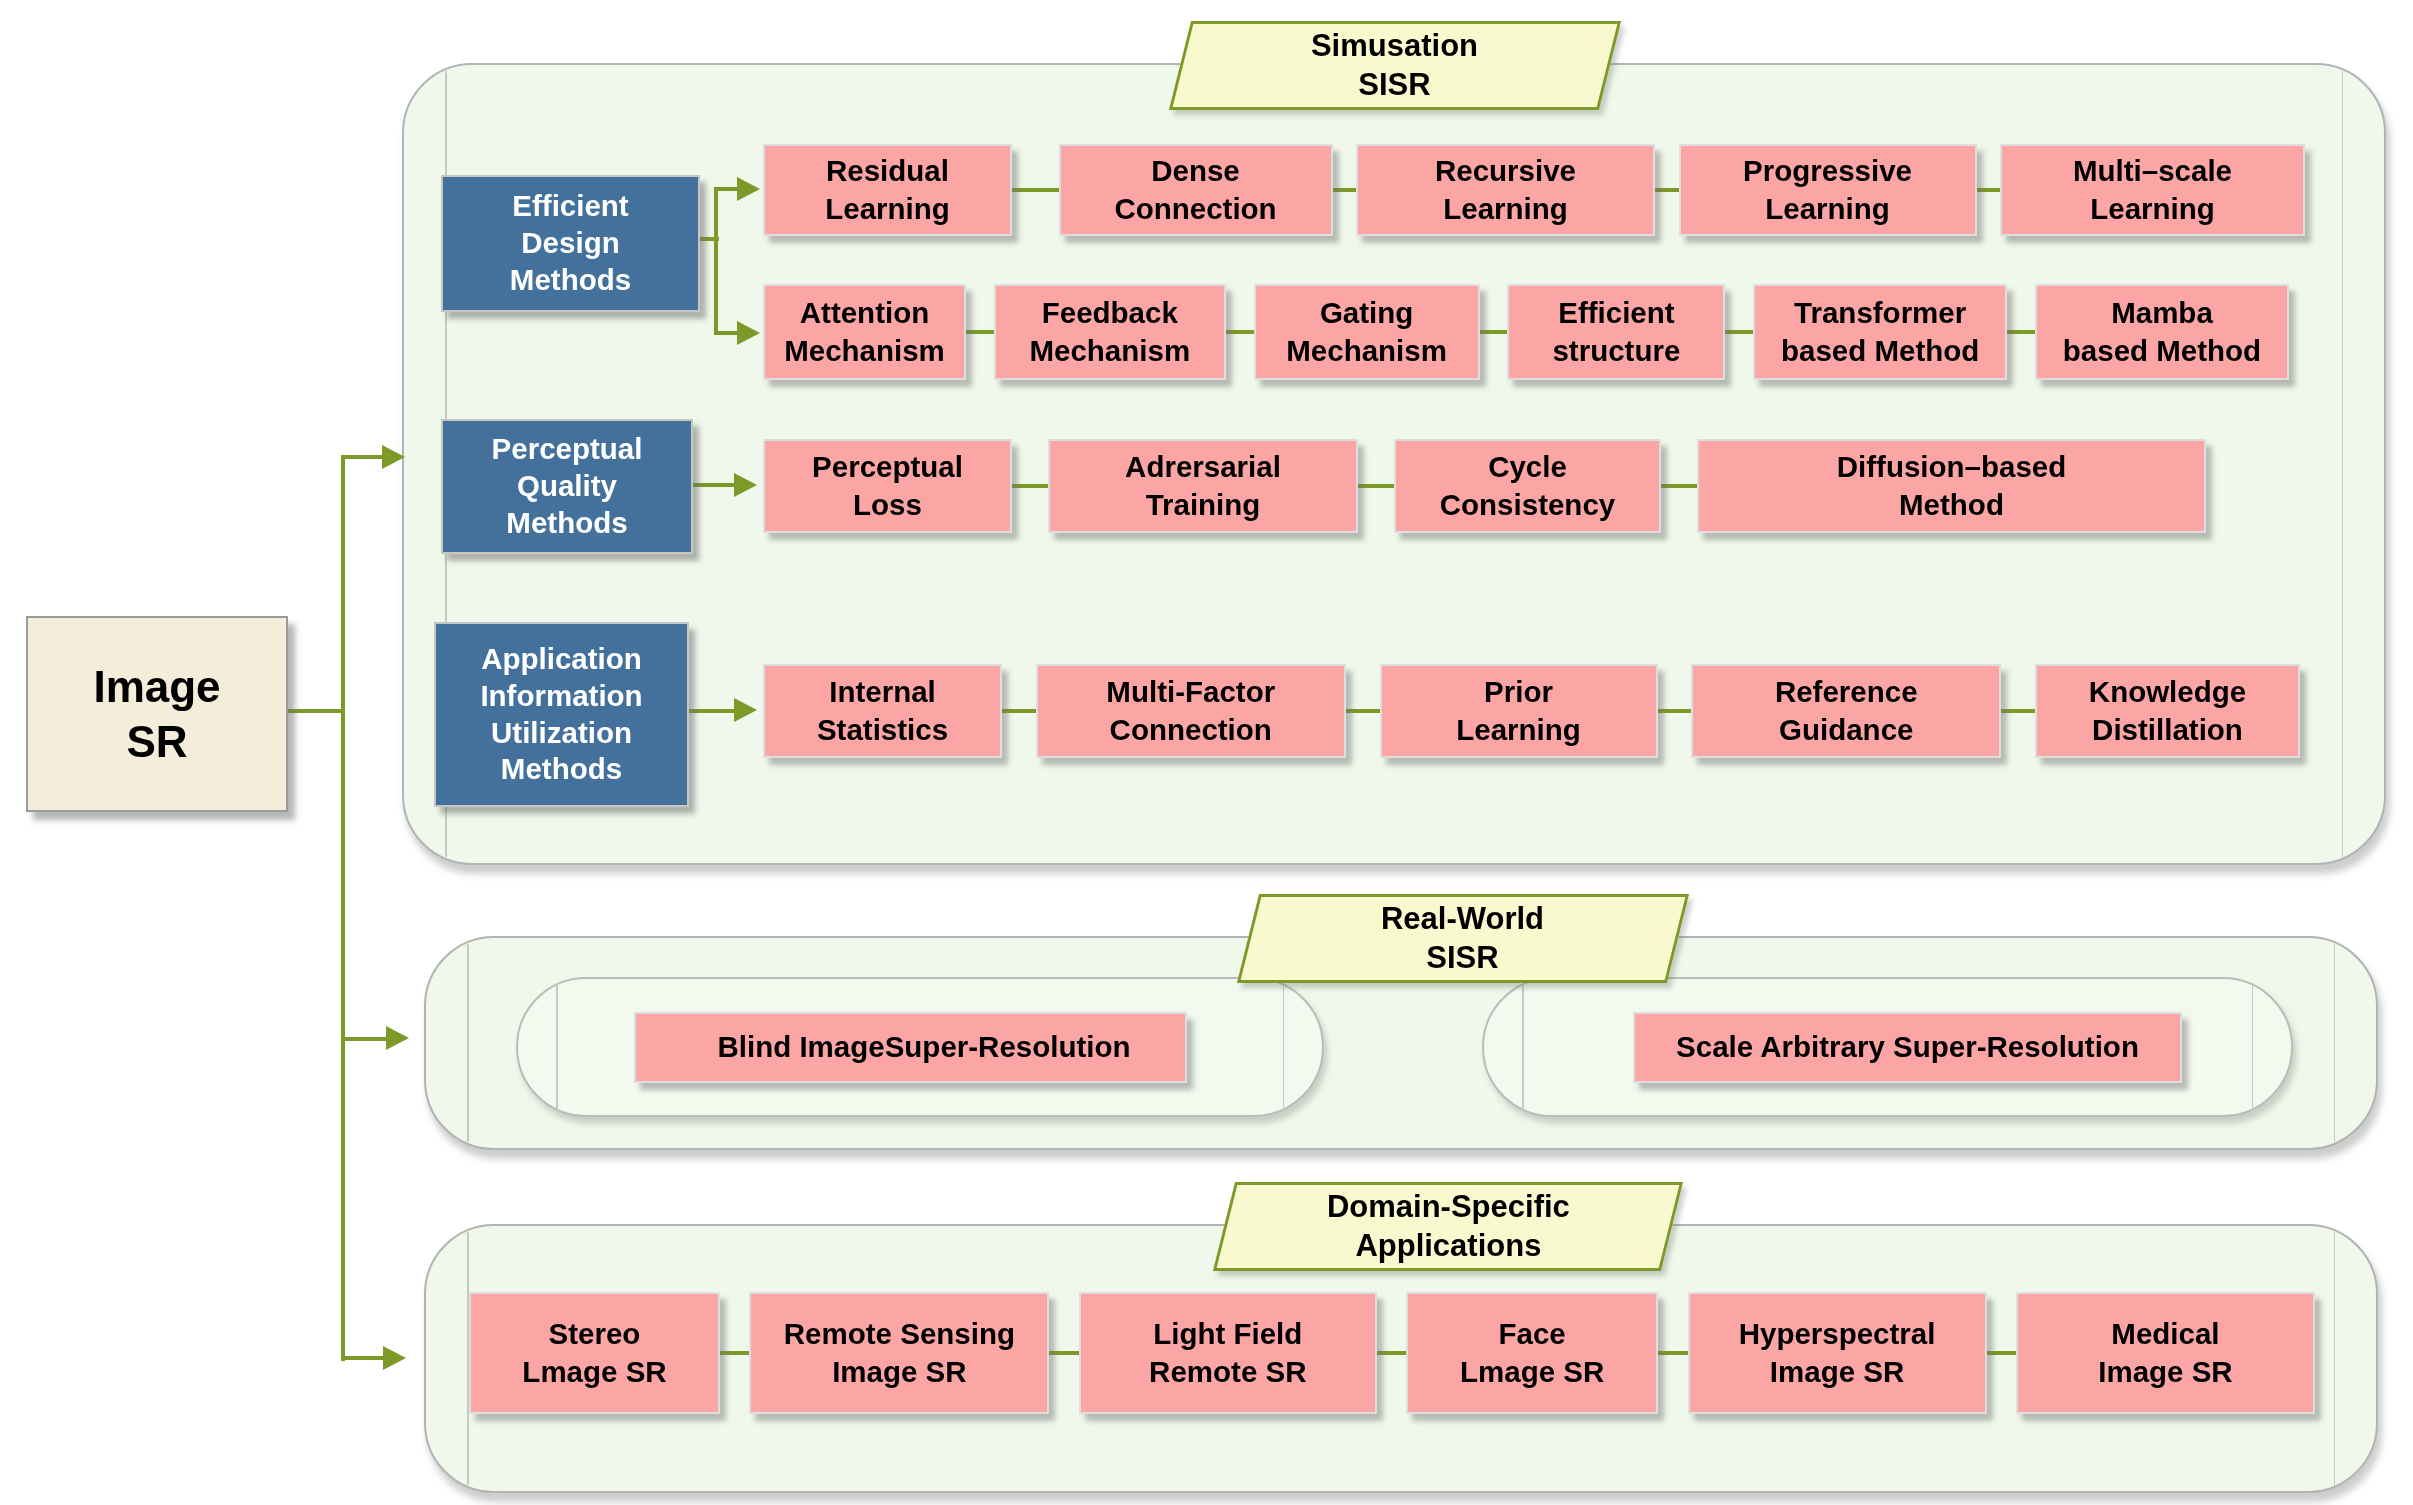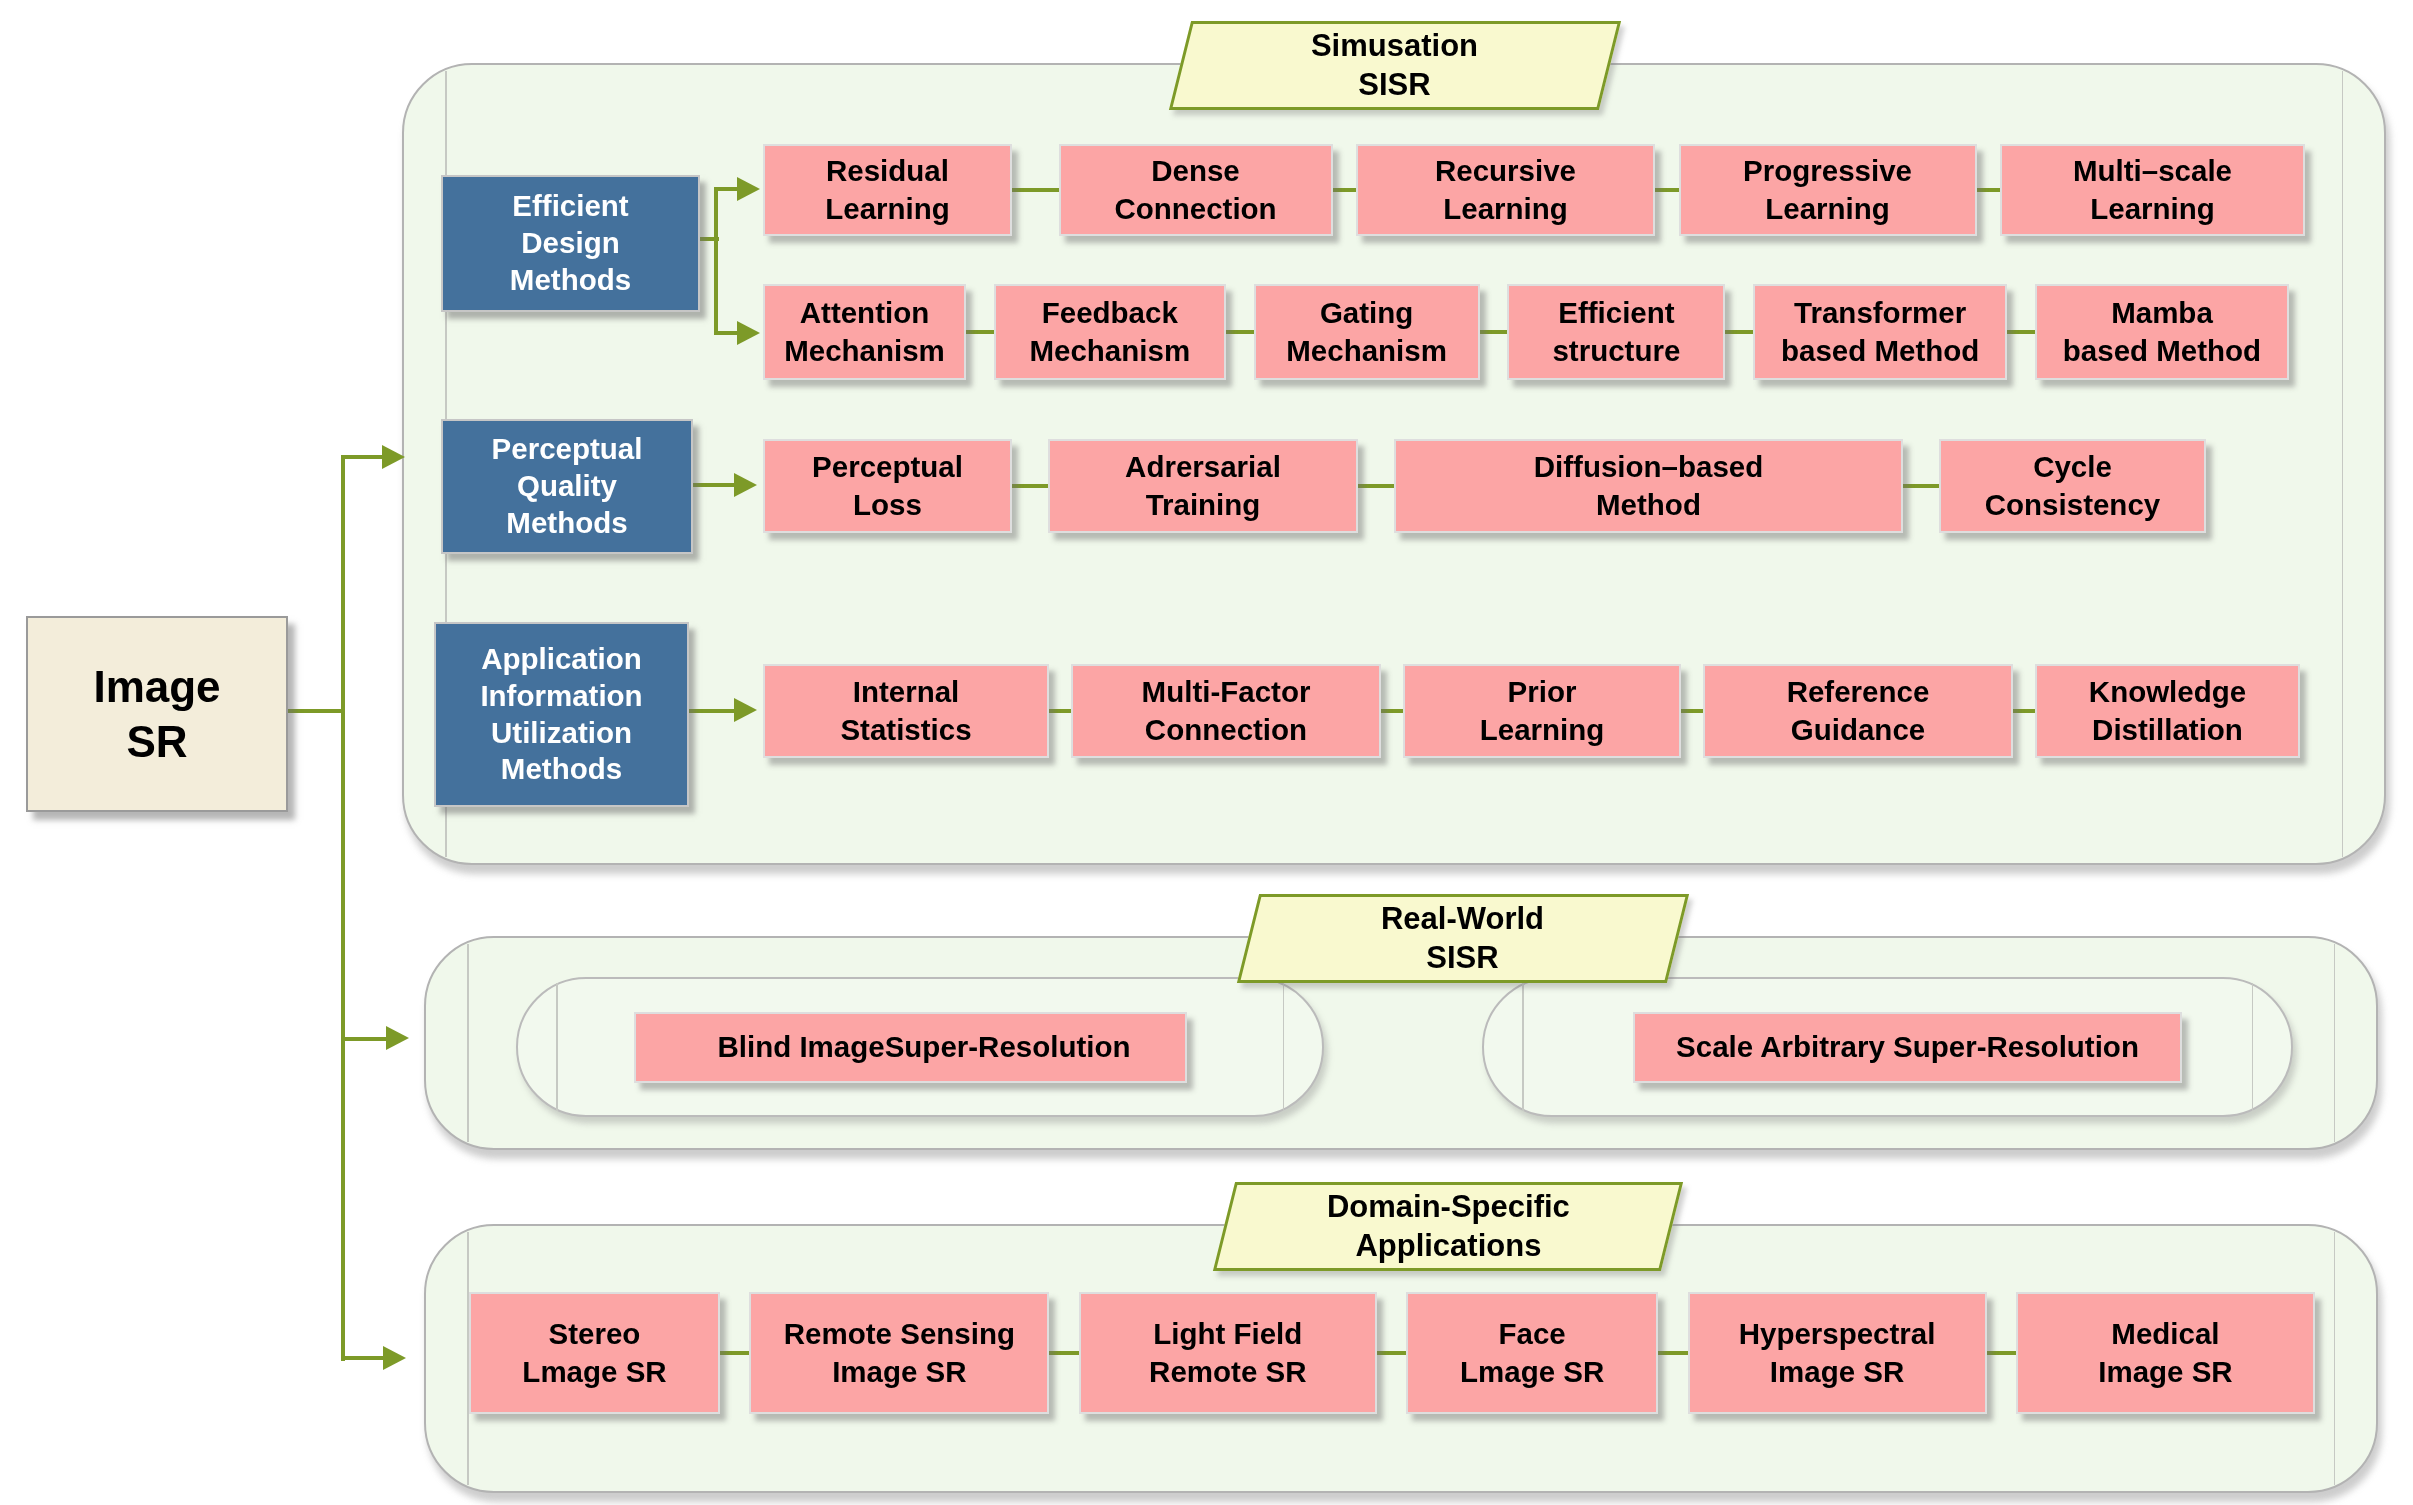--- a/index.html
+++ b/index.html
@@ -195,29 +195,29 @@
     <div class="cyan" style="width:254px;">Mamba
 based Method</div>
   </div>
 
   <div class="row" style="left:763px;top:439px;width:1443px;height:94px;">
     <div class="rowline"></div>
     <div class="cyan" style="width:249px;">Perceptual
 Loss</div>
     <div class="cyan" style="width:310px;">Adrersarial
 Training</div>
+    <div class="cyan" style="width:267px;">Cycle
+Consistency</div>
     <div class="cyan" style="width:509px;">Diffusion–based
 Method</div>
-    <div class="cyan" style="width:267px;">Cycle
-Consistency</div>
   </div>
 
   <div class="row" style="left:763px;top:664px;width:1537px;height:94px;">
     <div class="rowline"></div>
-    <div class="cyan" style="width:286px;">Internal
+    <div class="cyan" style="width:239px;">Internal
 Statistics</div>
     <div class="cyan" style="width:310px;">Multi-Factor
 Connection</div>
     <div class="cyan" style="width:278px;">Prior
 Learning</div>
     <div class="cyan" style="width:310px;">Reference
 Guidance</div>
     <div class="cyan" style="width:265px;">Knowledge
 Distillation</div>
   </div>

